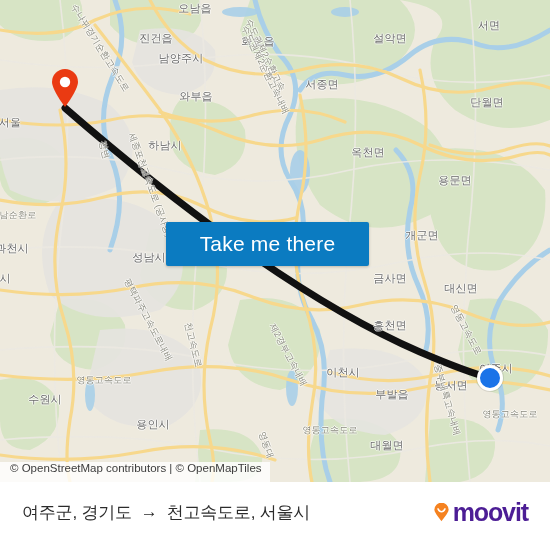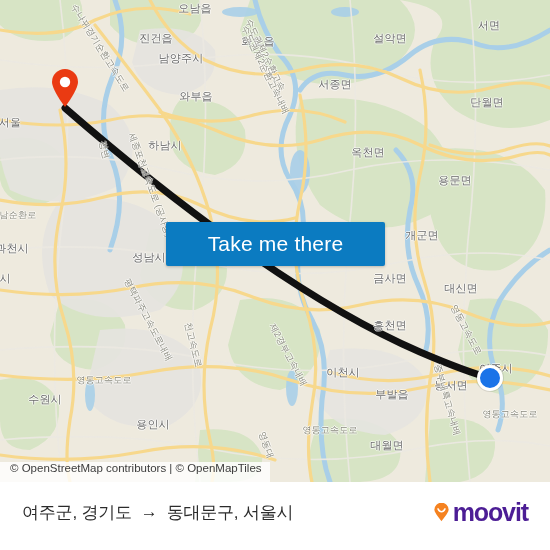--- a/index.html
+++ b/index.html
@@ -85,21 +85,21 @@
     box-sizing: border-box;
     transform: translate(-50%, -50%);
     box-shadow: 0 0 0 1px rgba(0,0,0,.10);
   }
 
   
   .cta {
     position: absolute;
     left: 166px;
     top: 222px;
-    width: 219px;
+    width: 203px;
     height: 44px;
     background: #0b7bc1;
     color: #ffffff;
     border: none;
     border-radius: 2px;
     font-size: 21px;
     font-family: "Liberation Sans", "DejaVu Sans", sans-serif;
     letter-spacing: .2px;
     cursor: pointer;
     box-shadow: 0 1px 3px rgba(0,0,0,.22);
@@ -261,21 +261,21 @@
       <path d="M65,108 C165,195 300,300 420,352 C455,367 475,374 490,378" fill="none" stroke="#111111" stroke-width="7" stroke-linecap="round"></path>
     </svg>
 
     <div class="map-labels">
         <span class="mlabel" style="left: 195px; top: 8px;">오남읍</span>
         <span class="mlabel" style="left: 156px; top: 38px;">진건읍</span>
         <span class="mlabel" style="left: 258px; top: 41px;">화도읍</span>
         <span class="mlabel" style="left: 390px; top: 38px;">설악면</span>
         <span class="mlabel" style="left: 489px; top: 25px;">서면</span>
         <span class="mlabel" style="left: 181px; top: 58px;">남양주시</span>
-        <span class="mlabel" style="left: 322px; top: 84px; margin-left: 13px;">서종면</span>
+        <span class="mlabel" style="left: 322px; top: 84px;">서종면</span>
         <span class="mlabel" style="left: 487px; top: 102px;">단월면</span>
         <span class="mlabel" style="left: 196px; top: 96px;">와부읍</span>
         <span class="mlabel" style="left: 10px; top: 122px;">서울</span>
         <span class="mlabel" style="left: 165px; top: 145px;">하남시</span>
         <span class="mlabel" style="left: 368px; top: 152px;">옥천면</span>
         <span class="mlabel" style="left: 455px; top: 180px;">용문면</span>
         <span class="mlabel" style="left: 422px; top: 235px;">개군면</span>
         <span class="mlabel" style="left: 390px; top: 278px;">금사면</span>
         <span class="mlabel" style="left: 461px; top: 288px;">대신면</span>
         <span class="mlabel road" style="left: 18px; top: 215px;">남순환로</span>
@@ -320,21 +320,21 @@
     <div class="attrib">
       <span>© OpenStreetMap contributors | © OpenMapTiles</span>
     </div>
   </div>
 
   <div class="footer">
 
     <div class="route-text">
       <span>여주군, 경기도</span>
       <span class="route-arrow">→</span>
-      <span>동대문구, 서울시</span>
+      <span>천고속도로, 서울시</span>
     </div>
 
     <div class="brand">
       <svg class="brand-mark" viewBox="0 0 24 24">
         <path d="M12,23 C12,23 21,12.5 21,8.6 A9,9 0 1 0 3,8.6 C3,12.5 12,23 12,23 Z" fill="#f58220"></path>
         <path d="M7.6,7.4 C7.6,7.4 9.2,11 12,11 C14.8,11 16.4,7.4 16.4,7.4" fill="none" stroke="#ffffff" stroke-width="1.9" stroke-linecap="round"></path>
       </svg>
       <span class="brand-name">moovit</span>
     </div>
   </div>

